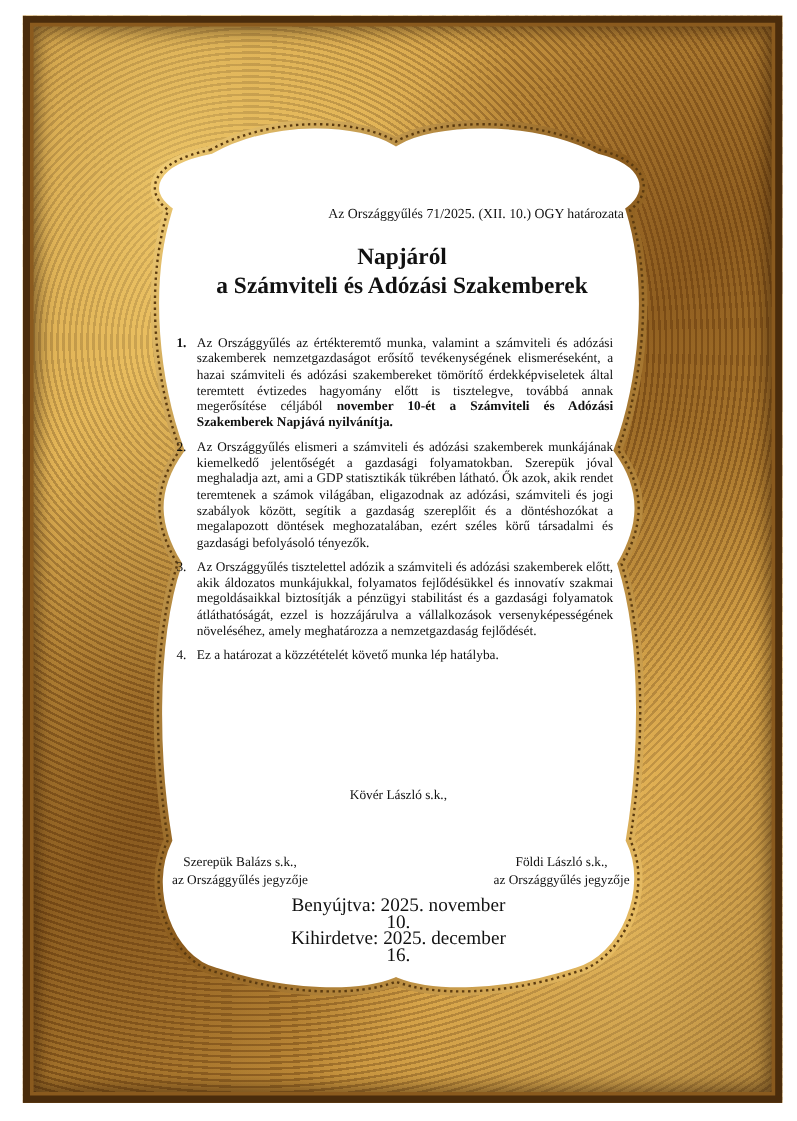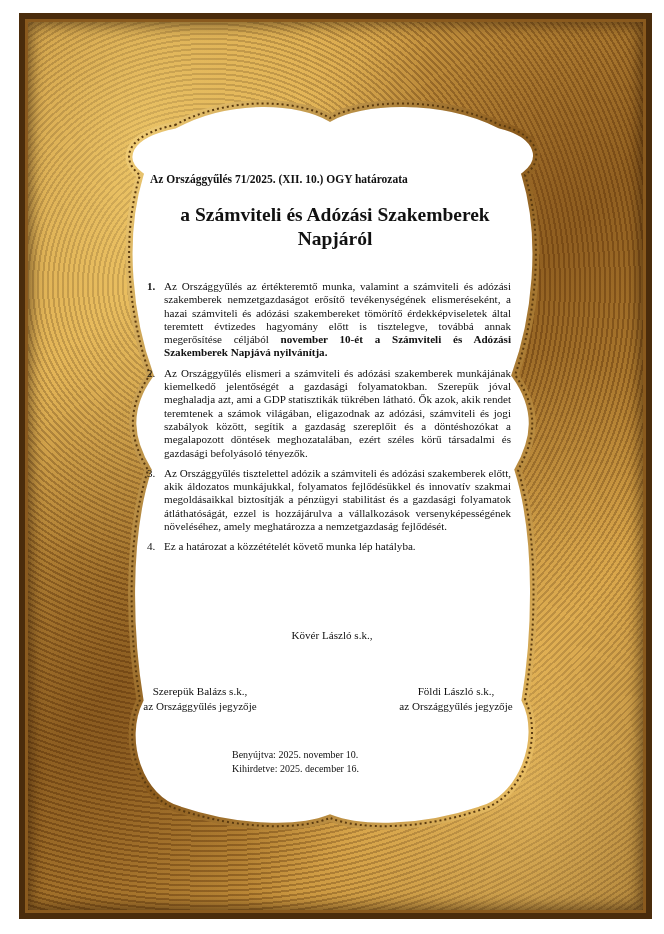--- a/index.html
+++ b/index.html
@@ -16,39 +16,39 @@
       radial-gradient(ellipse at 15% 80%, rgba(110,65,20,0.5), transparent 35%),
       repeating-radial-gradient(circle at 30% 30%, rgba(90,55,15,0.35) 0 2px, rgba(230,180,80,0.25) 2px 5px),
       linear-gradient(135deg, #b07a2a 0%, #d9a64a 25%, #8a5a1c 50%, #c9923a 75%, #7a4f18 100%);
     box-shadow: inset 0 0 0 6px #4a2c0c, inset 0 0 0 9px #8a5a1e, inset 0 0 14px 12px rgba(40,20,5,0.55);
   }
   .opening { position: absolute; left: 0; top: 0; width: 664px; height: 934px; pointer-events: none; }
   .content {
     position: absolute; left: 0; top: 0; width: 664px; height: 934px;
   }
   .subtitle {
-    position: absolute; left: 150px; width: 370px; top: 173px; text-align: left;
-    font-size: 11.5px; font-weight: bold;
+    position: absolute; left: 150px; width: 370px; top: 173px; text-align: right;
+    font-size: 11.5px; font-weight: normal;
   }
   .title {
     position: absolute; left: 140px; width: 390px; top: 203px; text-align: center;
     font-size: 19.5px; font-weight: bold; line-height: 24px;
   }
   .items {
     position: absolute; left: 147px; width: 364px; top: 280px; margin: 0; padding: 0; list-style: none;
     font-size: 11.1px; line-height: 13.3px; text-align: justify;
   }
   .items li { position: relative; padding-left: 17px; margin-bottom: 7px; }
   .items li .num { position: absolute; left: 0; top: 0; }
   .items li .num.bold, .b { font-weight: bold; }
-  .sig { position: absolute; text-align: center; font-size: 11.1px; line-height: 15px; }
+  .sig { position: absolute; text-align: center; font-size: 11.1px; line-height: 15px; margin-top: 28px; }
   .sig-president { left: 232px; width: 200px; top: 628px; }
   .sig-left { left: 120px; width: 160px; top: 684px; }
-  .sig-right { left: 376px; width: 160px; top: 684px; }
-  .dates { position: absolute; left: 232px; width: 200px; top: 748px; text-align: left; font-size: 10px; line-height: 14px; }
+  .sig-right { left: 388px; width: 160px; top: 684px; }
+  .dates { position: absolute; left: 232px; width: 200px; top: 748px; text-align: center; font-size: 16px; line-height: 14px; }
 </style>
 </head>
 <body>
 
 <div class="frame"></div>
 
 <svg class="opening" viewBox="0 0 664 934" xmlns="http://www.w3.org/2000/svg">
   <defs>
     <linearGradient id="rim" x1="0" y1="0" x2="1" y2="1">
       <stop offset="0" stop-color="#f5d27a"></stop>
@@ -84,22 +84,22 @@
            C 140 800, 120 740, 140 700
            C 130 640, 125 540, 148 470
            C 130 440, 125 410, 150 375
            C 130 320, 120 240, 140 175
            C 120 160, 125 135, 175 125 Z" fill="none" stroke="#5a3a10" stroke-width="2" stroke-dasharray="2 3" transform="translate(0,0)"></path>
 </svg>
 
 <div class="content">
   <div class="subtitle">Az Országgyűlés 71/2025. (XII. 10.) OGY határozata</div>
   <div class="title">
+    <div>Napjáról</div>
     <div>a Számviteli és Adózási Szakemberek</div>
-    <div>Napjáról</div>
   </div>
 
   <ol class="items">
     <li>
       <span class="num bold">1.</span>
       <span>Az Országgyűlés az értékteremtő munka, valamint a számviteli és adózási szakemberek nemzetgazdaságot erősítő tevékenységének elismeréseként, a hazai számviteli és adózási szakembereket tömörítő érdekképviseletek által teremtett évtizedes hagyomány előtt is tisztelegve, továbbá annak megerősítése céljából </span><span class="b">november 10-ét a Számviteli és Adózási Szakemberek Napjává nyilvánítja.</span>
     </li>
     <li>
       <span class="num">2.</span>
       <span>Az Országgyűlés elismeri a számviteli és adózási szakemberek munkájának kiemelkedő jelentőségét a gazdasági folyamatokban. Szerepük jóval meghaladja azt, ami a GDP statisztikák tükrében látható. Ők azok, akik rendet teremtenek a számok világában, eligazodnak az adózási, számviteli és jogi szabályok között, segítik a gazdaság szereplőit és a döntéshozókat a megalapozott döntések meghozatalában, ezért széles körű társadalmi és gazdasági befolyásoló tényezők.</span>

